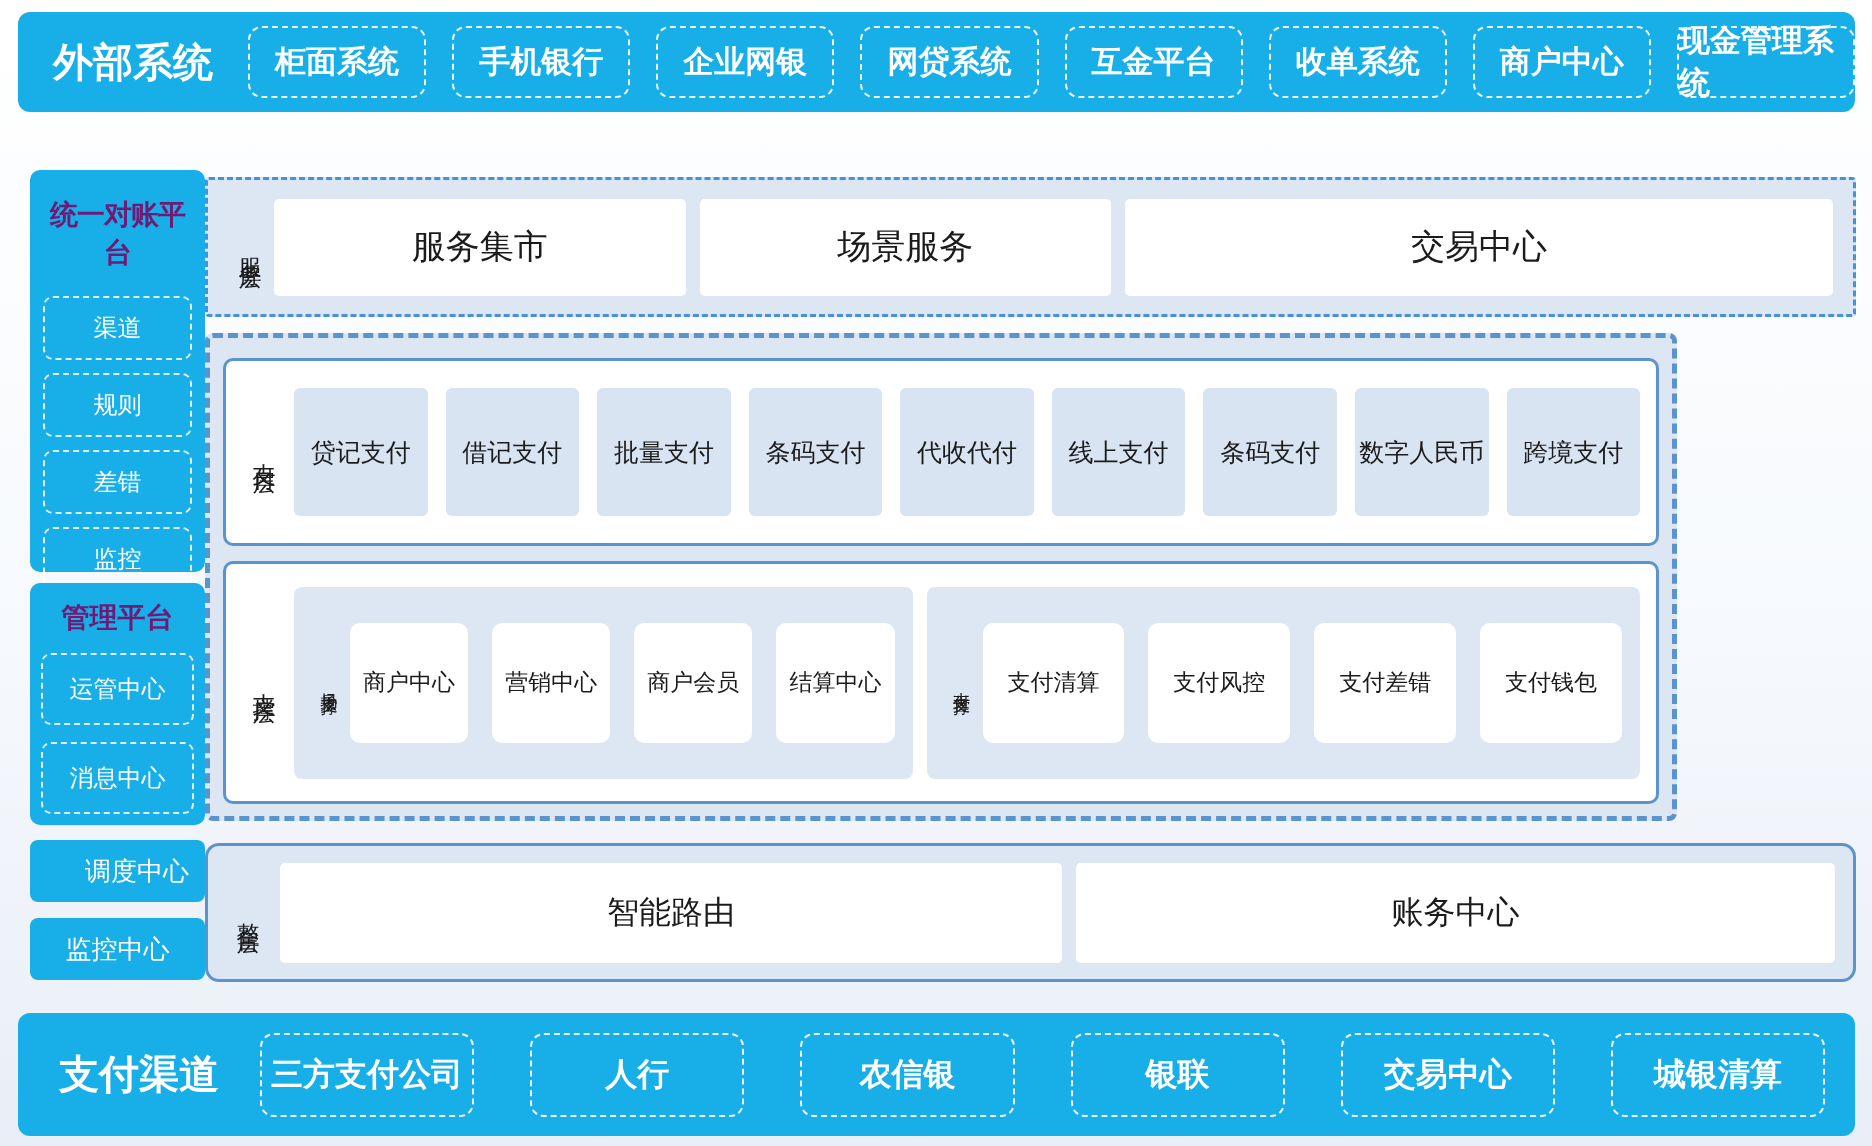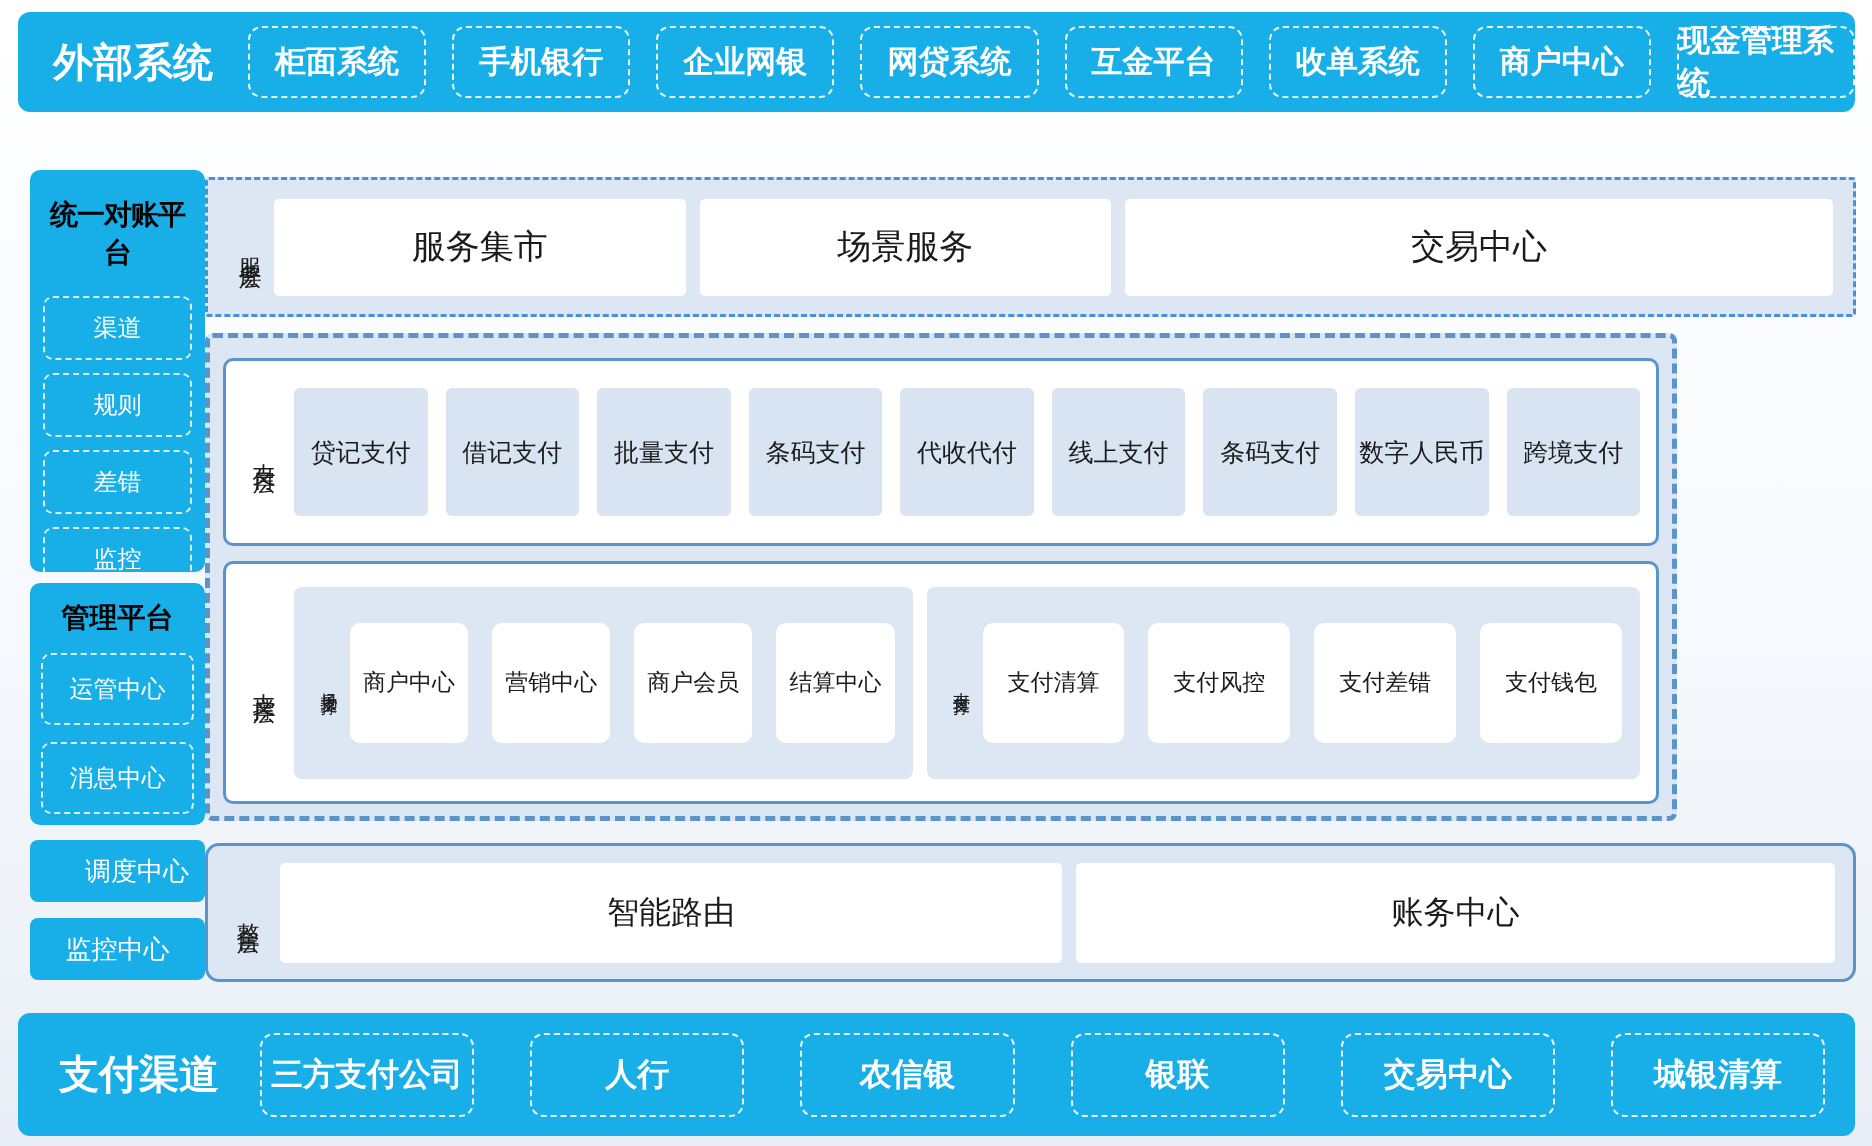--- a/index.html
+++ b/index.html
@@ -24,21 +24,21 @@
   #top-band .band-title { width:230px; font-size:40px; }
   #top-band .band-items { gap:26px; }
   #top-band .wdash { height:72px; font-size:31px; }
   #bottom-band { left:18px; top:1013px; width:1837px; height:123px; }
   #bottom-band .band-title { width:242px; font-size:40px; }
   #bottom-band .band-items { gap:56px; padding-right:30px; }
   #bottom-band .wdash { height:84px; font-size:32px; }
 
   
   .side-panel { left:30px; width:175px; background:#18aee8; border-radius:10px; }
-  .side-title { color:#000000; font-weight:bold; text-align:center; }
+  .side-title { color:#701a75; font-weight:bold; text-align:center; }
   #recon-panel { top:170px; height:402px; padding:26px 13px 0 13px; }
   #recon-panel .side-title { font-size:28px; margin-bottom:24px; letter-spacing:-1px; }
   #mgmt-panel { top:583px; height:242px; padding:16px 11px 0 11px; }
   #mgmt-panel .side-title { font-size:28px; margin-bottom:16px; }
   .side-item {
     border:2px dashed rgba(255,255,255,.85); border-radius:10px;
     color:#fff; font-size:24px; display:flex; align-items:center; justify-content:center;
   }
   #recon-panel .side-item { height:64px; margin-bottom:13px; }
   #mgmt-panel .side-item { height:72px; margin-bottom:17px; }

